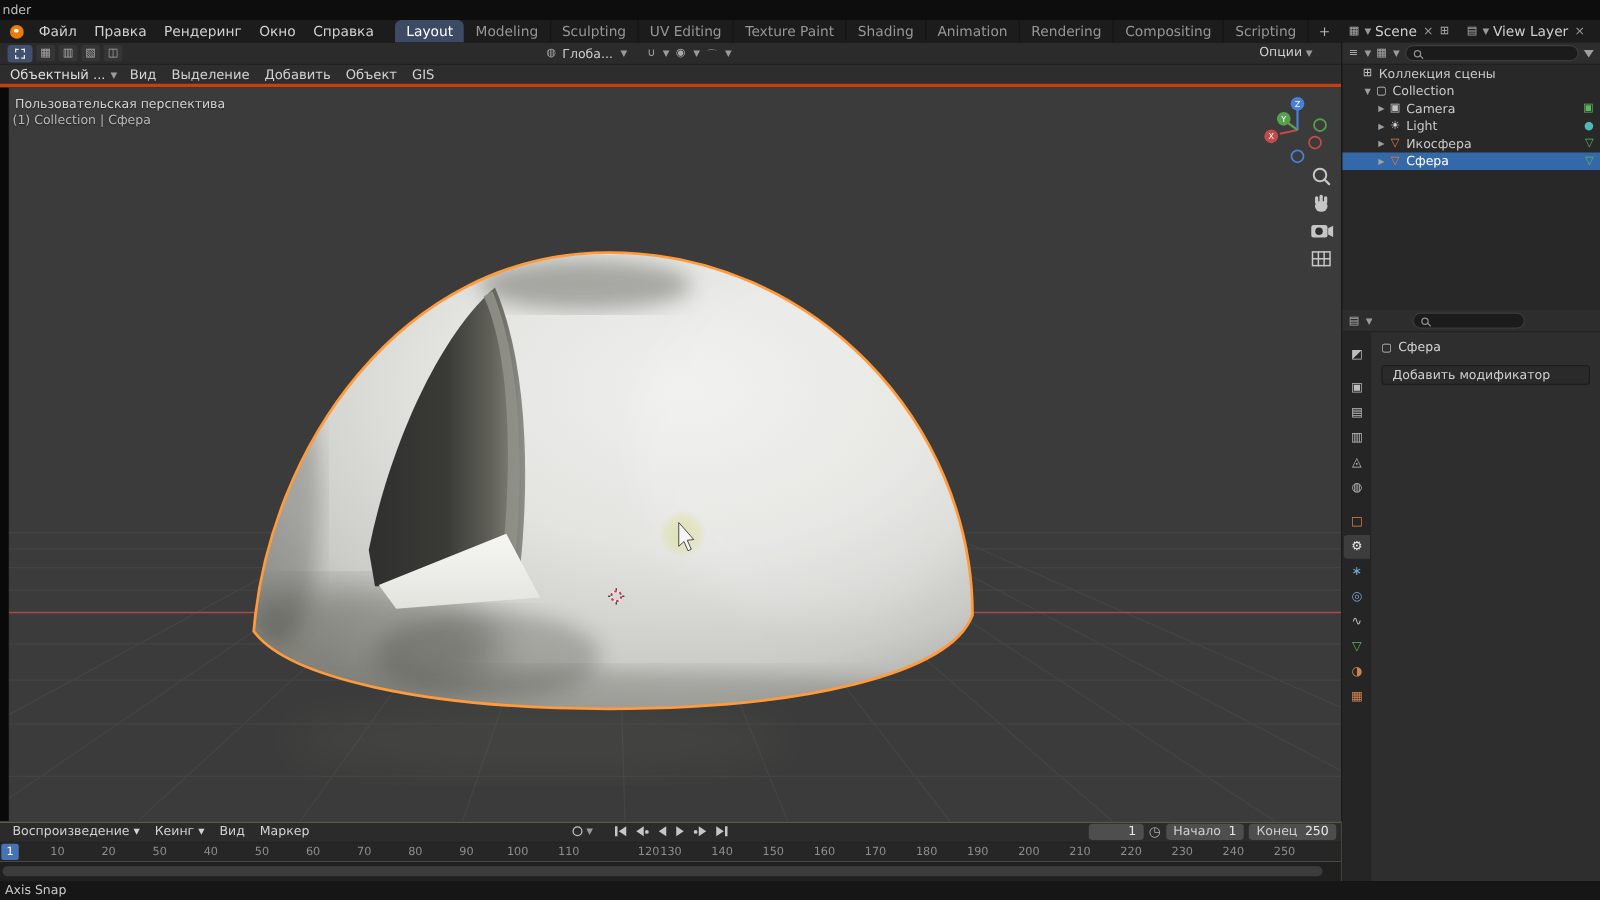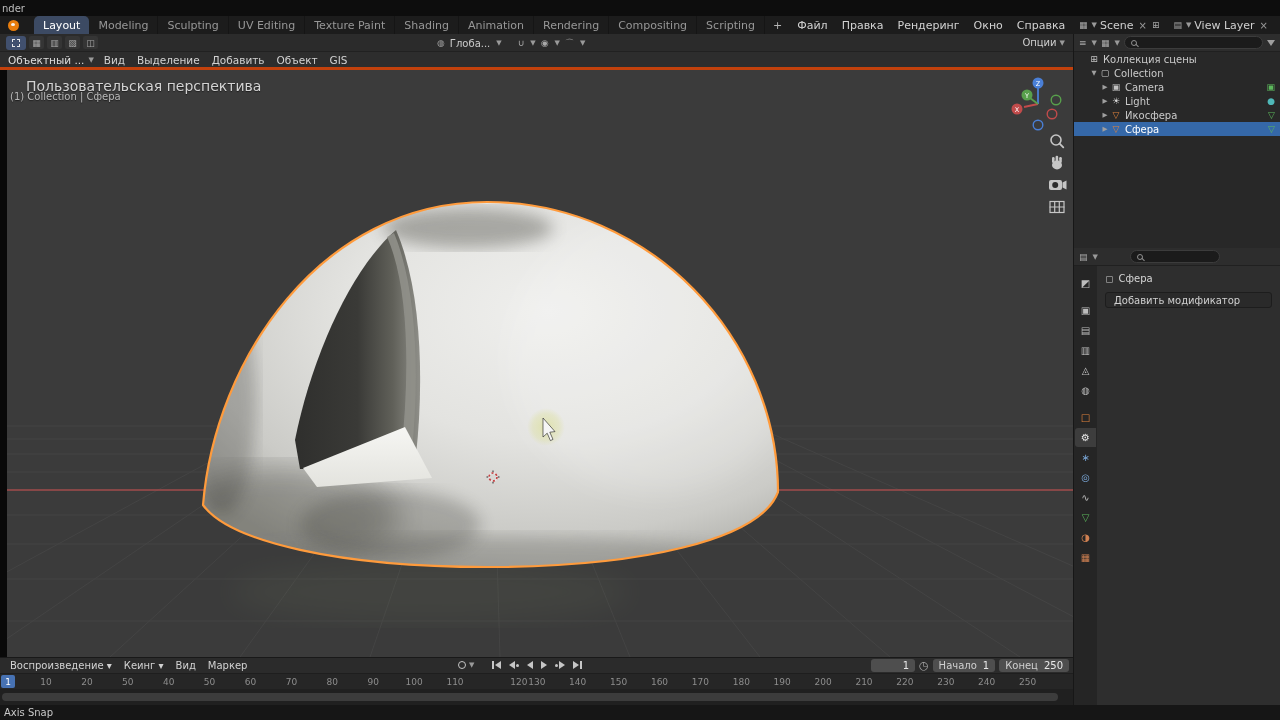--- a/index.html
+++ b/index.html
@@ -24,33 +24,33 @@
   
   #toolbar{left:0;top:34px;width:1073px;height:18px;background:#2b2b2b;border-bottom:1px solid #212121;
     display:flex;align-items:center;font-size:10px}
   .tool-active-btn{width:20px;height:14px;background:#41506e;border-radius:3px;margin-left:6px;
     display:flex;align-items:center;justify-content:center;flex:none}
   .tool-active-btn .sq{width:8px;height:8px;border:1px dashed #e8e8e8}
   .mini-box{width:15px;height:13px;display:flex;align-items:center;justify-content:center;color:#a5a5a5;
     font-size:9px;margin-left:3px;background:#353535;border-radius:2px}
   #toolbar-center{position:absolute;left:437px;top:35px;height:16px;display:flex;align-items:center;gap:5px;
     font-size:10px;color:#ccc}
-  #toolbar-options{margin-left:auto;margin-right:8px;display:flex;align-items:center;gap:2px;color:#d0d0d0}
+  #toolbar-options{margin-left:auto;margin-right:23px;display:flex;align-items:center;gap:2px;color:#d0d0d0}
   
   #vph{left:0;top:52px;width:1073px;height:18px;background:#2d2d2d;border-bottom:3px solid #c2410c;
     display:flex;align-items:center;font-size:10.5px}
   #vph .mode{margin-left:8px;display:flex;gap:3px;align-items:center;color:#dedede;white-space:nowrap}
   #vph-menus{display:flex;margin-left:4px}
   #vph-menus .menu-item{padding:1px 6px}
   #vph-right{position:absolute;right:10px;top:53px;display:flex;align-items:center;gap:5px;color:#c2c2c2;font-size:10px}
   .shade-ball{font-size:10px;color:#c9c9c9;padding:0 2px;border-radius:3px}
   .shade-ball.pressed{background:#505050}
   
   #viewport{left:0;top:70px;width:1073px;height:587px;background:#3b3b3b}
-  #vp-overlay1{left:26px;top:78px;font-size:14px;color:#d4d4d4;text-shadow:0 1px 1px rgba(0,0,0,.5)}
+  #vp-overlay1{left:12px;top:78px;font-size:10px;color:#d4d4d4;text-shadow:0 1px 1px rgba(0,0,0,.5)}
   #vp-overlay2{left:10px;top:91px;font-size:10px;color:#b9b9b9;text-shadow:0 1px 1px rgba(0,0,0,.5)}
   
   #outliner{left:1073px;top:34px;width:207px;height:214px;background:#282828;border-left:1px solid #171717}
   .panel-header{height:18px;background:#2d2d2d;border-bottom:1px solid #202020;display:flex;align-items:center;
     gap:4px;padding:0 5px;font-size:9px;color:#b5b5b5}
   .search-pill{height:13px;background:#1b1b1b;border:1px solid #3c3c3c;border-radius:8px;display:flex;
     align-items:center;padding:0 6px;gap:4px}
   .mag{width:6px;height:6px;border:1.3px solid #8f8f8f;border-radius:50%;position:relative;flex:none}
   .mag::after{content:"";position:absolute;width:4px;height:1.3px;background:#8f8f8f;right:-3.2px;bottom:-1.5px;transform:rotate(45deg)}
   .funnel{width:0;height:0;border-left:4.5px solid transparent;border-right:4.5px solid transparent;border-top:6px solid #9e9e9e;flex:none}
@@ -101,39 +101,39 @@
 </style>
 </head>
 <body>
 
 <div id="titlebar" class="abs">
   <span>nder</span>
 </div>
 
 <div id="menubar" class="abs">
   <span class="blender-logo"></span>
+  <div id="mb-menus" style="display:flex">
+      <div class="menu-item">Файл</div>
+      <div class="menu-item">Правка</div>
+      <div class="menu-item">Рендеринг</div>
+      <div class="menu-item">Окно</div>
+      <div class="menu-item">Справка</div>
+    </div>
   <div id="ws-tabs">
       <div class="ws-tab active">Layout</div>
       <div class="ws-tab">Modeling</div>
       <div class="ws-tab">Sculpting</div>
       <div class="ws-tab">UV Editing</div>
       <div class="ws-tab">Texture Paint</div>
       <div class="ws-tab">Shading</div>
       <div class="ws-tab">Animation</div>
       <div class="ws-tab">Rendering</div>
       <div class="ws-tab">Compositing</div>
       <div class="ws-tab">Scripting</div>
       <div class="ws-tab add">+</div>
-    </div>
-  <div id="mb-menus" style="display:flex">
-      <div class="menu-item">Файл</div>
-      <div class="menu-item">Правка</div>
-      <div class="menu-item">Рендеринг</div>
-      <div class="menu-item">Окно</div>
-      <div class="menu-item">Справка</div>
     </div>
   <div id="topbar-right">
     <span class="mini-ic">▦</span>
       <span class="caret">▼</span>
     <span>Scene</span>
     <span class="xbtn">×</span>
     <span class="mini-ic">⊞</span>
     <span style="width:8px"></span>
     <span class="mini-ic">▤</span>
       <span class="caret">▼</span>

